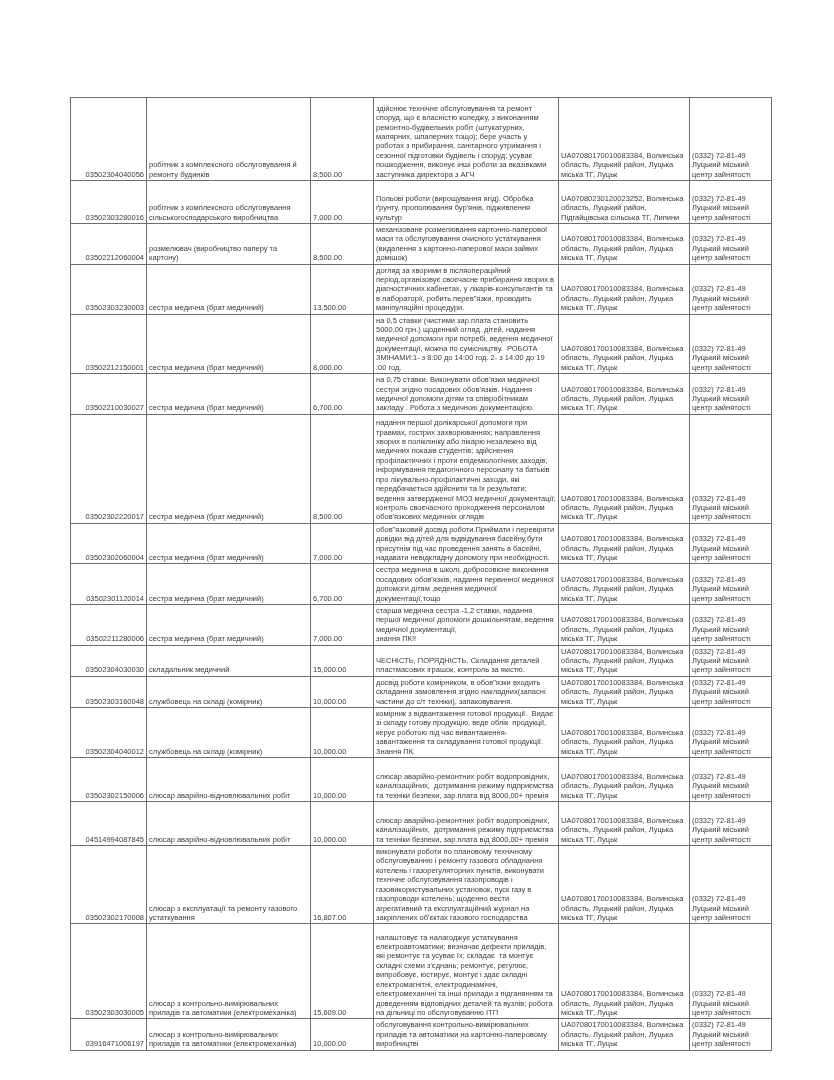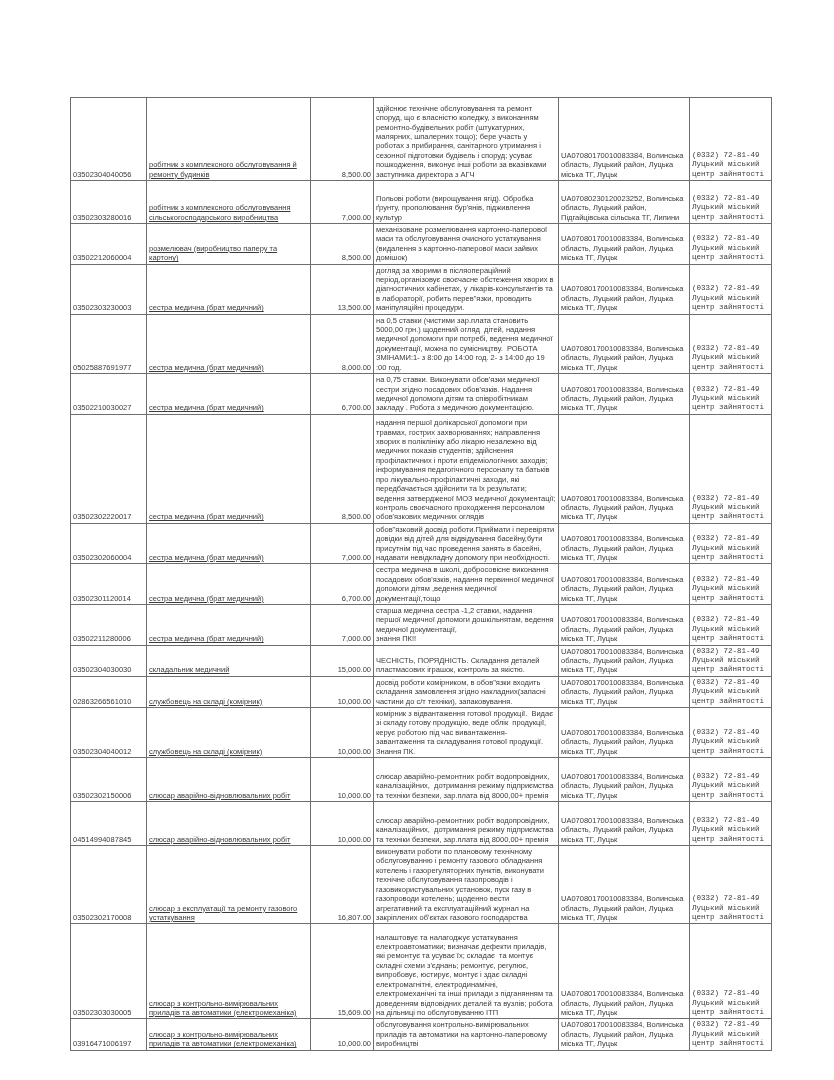--- a/index.html
+++ b/index.html
@@ -13,26 +13,26 @@
     border-collapse:collapse;table-layout:fixed;
   }
   table.vacancies td{
     border:1px solid #6e6e6e;
     font-size:7.5px;line-height:9.4px;
     vertical-align:bottom;
     padding:1px 2px 1px 2px;
     overflow:hidden;
     word-wrap:break-word;
   }
-  td.c-id{width:71px;}
-  td.c-job{width:159px;text-decoration:underline;}
-  td.c-sal{width:58px;text-align:right;}
+  td.c-id{width:71px;text-align:right;}
+  td.c-job{width:159px;}
+  td.c-sal{width:58px;}
   td.c-desc{width:180px;white-space:pre-wrap;margin-left:20px;}
   td.c-addr{width:126px;}
-  td.c-phone{width:77px;font-family:Liberation Mono, monospace;}
+  td.c-phone{width:77px;}
   
   #table-body tr:nth-child(1) td{height:80px}
   #table-body tr:nth-child(2) td{height:40px}
   #table-body tr:nth-child(3) td{height:36px}
   #table-body tr:nth-child(4) td{height:45px}
   #table-body tr:nth-child(5) td{height:47px}
   #table-body tr:nth-child(6) td{height:36px}
   #table-body tr:nth-child(7) td{height:106px}
   #table-body tr:nth-child(8) td{height:33px}
   #table-body tr:nth-child(9) td{height:29px}
@@ -72,26 +72,26 @@
     <td class="c-job">розмелювач (виробництво паперу та картону)</td>
     <td class="c-sal">8,500.00</td>
     <td class="c-desc">механізоване розмелювання картонно-паперової маси та обслуговування очисного устаткування (видалення з картонно-паперової маси зайвих домішок)</td>
     <td class="c-addr">UA07080170010083384, Волинська область, Луцький район, Луцька міська ТГ, Луцьк</td>
     <td class="c-phone">(0332) 72-81-49 Луцький міський центр зайнятості</td>
   </tr>
       <tr>
     <td class="c-id">03502303230003</td>
     <td class="c-job">сестра медична (брат медичний)</td>
     <td class="c-sal">13,500.00</td>
-    <td class="c-desc">догляд за хворими в післяопераційний період,організовує своєчасне обстеження хворих в діагностичних кабінетах, у лікарів-консультантів та в лабораторії, робить перев"язки, проводить маніпуляційні процедури.</td>
-    <td class="c-addr">UA07080170010083384, Волинська область, Луцький район, Луцька міська ТГ, Луцьк</td>
-    <td class="c-phone">(0332) 72-81-49 Луцький міський центр зайнятості</td>
-  </tr>
-      <tr>
-    <td class="c-id">05025887691977</td>
+    <td class="c-desc">догляд за хворими в післяопераційний період,організовує своєчасне прибирання хворих в діагностичних кабінетах, у лікарів-консультантів та в лабораторії, робить перев"язки, проводить маніпуляційні процедури.</td>
+    <td class="c-addr">UA07080170010083384, Волинська область, Луцький район, Луцька міська ТГ, Луцьк</td>
+    <td class="c-phone">(0332) 72-81-49 Луцький міський центр зайнятості</td>
+  </tr>
+      <tr>
+    <td class="c-id">03502212150001</td>
     <td class="c-job">сестра медична (брат медичний)</td>
     <td class="c-sal">8,000.00</td>
     <td class="c-desc">на 0,5 ставки (чистими зар.плата становить 5000,00 грн.) щоденний огляд  дітей, надання медичної допомоги при потребі, ведення медичної документації, можна по сумісництву.  РОБОТА ЗМІНАМИ:1- з 8:00 до 14:00 год. 2- з 14:00 до 19 :00 год.</td>
     <td class="c-addr">UA07080170010083384, Волинська область, Луцький район, Луцька міська ТГ, Луцьк</td>
     <td class="c-phone">(0332) 72-81-49 Луцький міський центр зайнятості</td>
   </tr>
       <tr>
     <td class="c-id">03502210030027</td>
     <td class="c-job">сестра медична (брат медичний)</td>
     <td class="c-sal">6,700.00</td>
@@ -134,21 +134,21 @@
   </tr>
       <tr>
     <td class="c-id">03502304030030</td>
     <td class="c-job">складальник медичний</td>
     <td class="c-sal">15,000.00</td>
     <td class="c-desc">ЧЕСНІСТЬ, ПОРЯДНІСТЬ. Складання деталей пластмасових іграшок, контроль за якістю.</td>
     <td class="c-addr">UA07080170010083384, Волинська область, Луцький район, Луцька міська ТГ, Луцьк</td>
     <td class="c-phone">(0332) 72-81-49 Луцький міський центр зайнятості</td>
   </tr>
       <tr>
-    <td class="c-id">02863266561010</td>
+    <td class="c-id">03502303160048</td>
     <td class="c-job">службовець на складі (комірник)</td>
     <td class="c-sal">10,000.00</td>
     <td class="c-desc">досвід роботи комірником, в обов"язки входить складання замовлення згідно накладних(запасні частини до с/т техніки), запаковування.</td>
     <td class="c-addr">UA07080170010083384, Волинська область, Луцький район, Луцька міська ТГ, Луцьк</td>
     <td class="c-phone">(0332) 72-81-49 Луцький міський центр зайнятості</td>
   </tr>
       <tr>
     <td class="c-id">03502304040012</td>
     <td class="c-job">службовець на складі (комірник)</td>
     <td class="c-sal">10,000.00</td>

